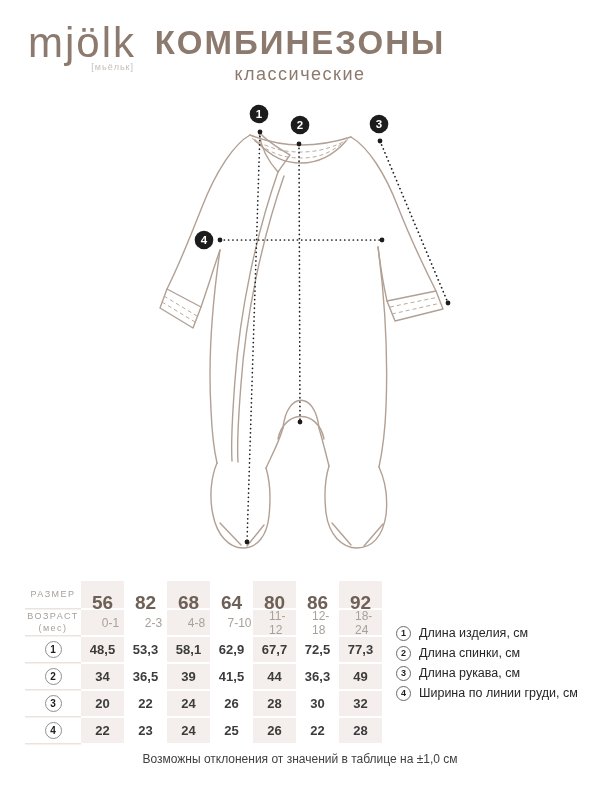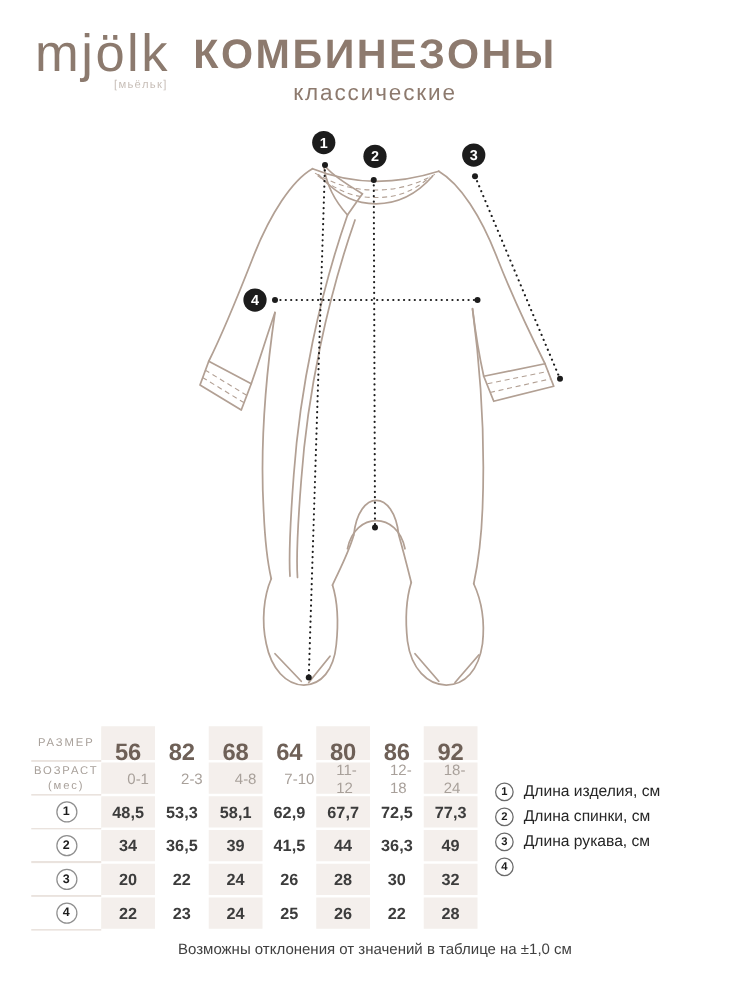--- a/index.html
+++ b/index.html
@@ -307,18 +307,19 @@
       <div class="legend-item">
         <div class="circ">2</div>
         <div class="legend-label">Длина спинки, см</div>
       </div>
       <div class="legend-item">
         <div class="circ">3</div>
         <div class="legend-label">Длина рукава, см</div>
       </div>
       <div class="legend-item">
         <div class="circ">4</div>
+        <div class="legend-label">Ширина по линии груди, см</div>
       </div>
     </div>
 
   <div class="footnote">Возможны отклонения от значений в таблице на ±1,0 см</div>
 
 </div>
 
 </body></html>

